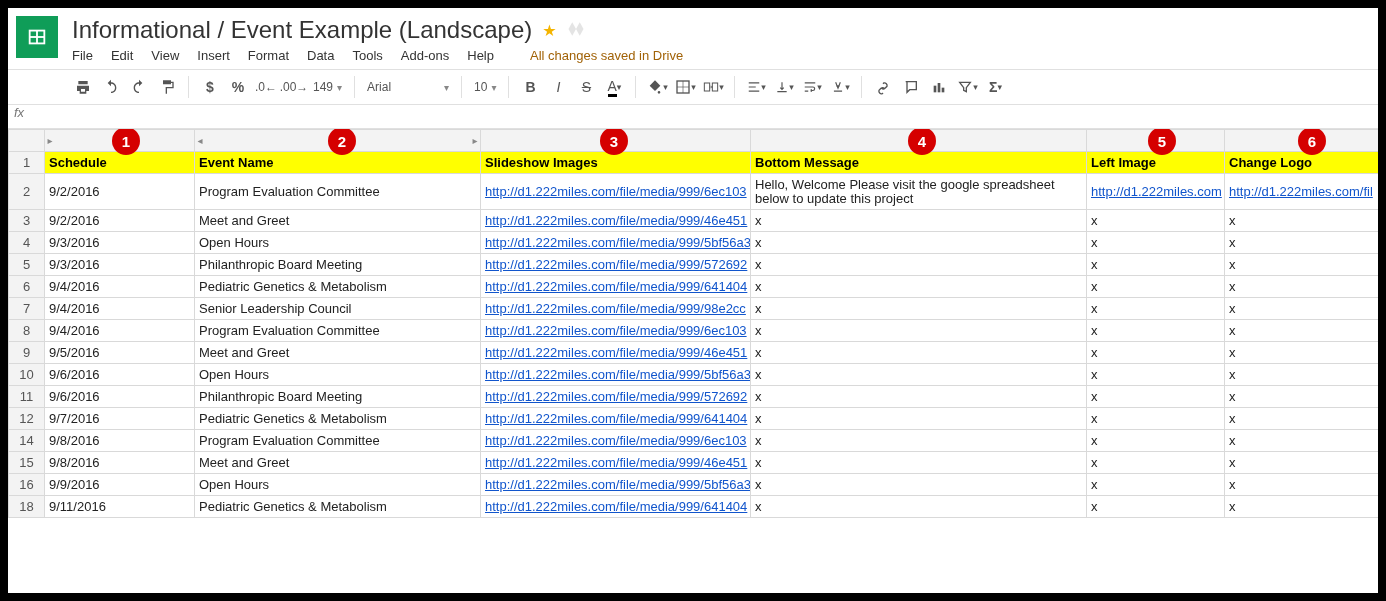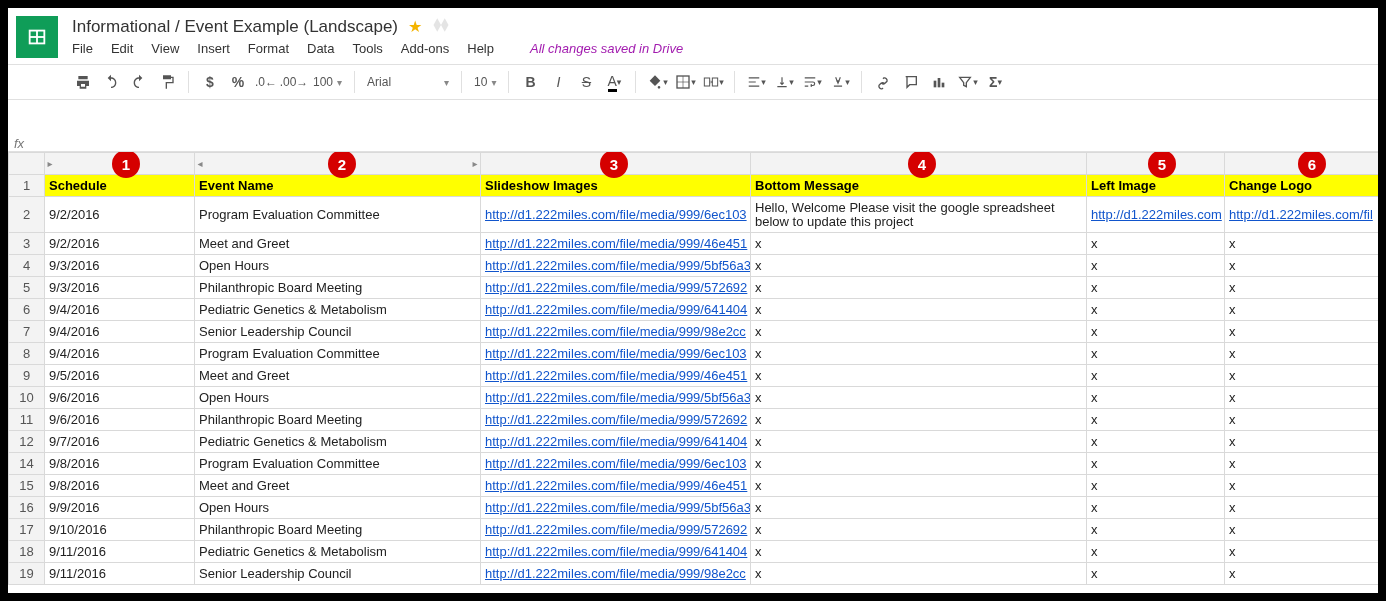--- a/index.html
+++ b/index.html
@@ -4,36 +4,36 @@
 <style>
   * { box-sizing: border-box; margin: 0; padding: 0; }
   body { font-family: Arial, sans-serif; font-size: 13px; background:#fff; color:#222; overflow:hidden; width:1386px; height:601px; border:8px solid #000;}
   .wrap { width:100%; height:100%; display:flex; flex-direction:column; }
   
   .titlebar { display:flex; align-items:flex-start; padding:8px 8px 0 8px; }
   .app-icon { width:42px; height:42px; background:#0f9d58; display:flex; align-items:center; justify-content:center; margin-right:14px;}
   .app-icon svg { fill:#fff; }
   .title-area { display:flex; flex-direction:column; }
   .doc-title-row { display:flex; align-items:center; gap:10px;}
-  .doc-title { font-size:17px; color:#333; }
+  .doc-title { font-size:24px; color:#333; }
   .star { color:#f4b400; font-size:16px;}
   .drive-icon { width:18px; height:18px; opacity:.5;}
   .menubar { display:flex; gap:18px; font-size:13px; color:#333; margin-top:4px; align-items:center;}
   .menubar span { cursor:default;}
-  .save-status { color:#a21caf; margin-left:18px;font-style:italic;}
+  .save-status { color:#a16207; margin-left:18px;}
   
   .toolbar { display:flex; align-items:center; height:36px; border-top:1px solid #e0e0e0; border-bottom:1px solid #e0e0e0; margin-top:6px; padding:0 10px; gap:2px;}
   .tb-btn { width:26px; height:26px; display:flex; align-items:center; justify-content:center; color:#555; font-size:14px; border-radius:2px;}
   .tb-btn svg { fill:#555; }
   .tb-sep { width:1px; height:22px; background:#e0e0e0; margin:0 6px;}
   .tb-drop { display:flex; align-items:center; padding:0 4px; color:#555; font-size:12px;}
   .tb-drop .caret { margin-left:4px; font-size:10px; color:#888;}
   .font-box { min-width:90px; }
   
-  .formula-bar { display:flex; align-items:flex-end; height:24px; border-bottom:1px solid #e0e0e0; padding:0 6px; color:#777;margin-top:28px;}
+  .formula-bar { display:flex; align-items:flex-start; height:24px; border-bottom:1px solid #e0e0e0; padding:0 6px; color:#777;}
   .fx { font-style:italic; width:30px; font-size:13px; color:#777;}
   .formula-input { flex:1; height:20px; border:none; outline:none; font-size:13px;}
   
   .grid-area { flex:1; overflow:hidden; position:relative;}
   table.sheet { border-collapse:collapse; table-layout:fixed; width:1370px;}
   table.sheet th, table.sheet td { border:1px solid #d9d9d9; height:22px; font-size:13px; text-align:left; padding:0 4px; overflow:hidden; white-space:nowrap; text-overflow:clip; vertical-align:middle;}
   table.sheet th { background:#f3f3f3; color:#555; font-weight:normal; text-align:center; position:relative;}
   table.sheet th.rowhdr { width:36px; text-align:center; background:#f3f3f3;}
   .col-sched { width:150px;}
   .col-event { width:286px;}
@@ -115,21 +115,21 @@
     <div class="tb-sep"></div>
     <div class="tb-btn">
         <b>$</b>
       </div>
     <div class="tb-btn">
         <b>%</b>
       </div>
     <div class="tb-btn" style="font-size:12px;">.0←</div>
     <div class="tb-btn" style="font-size:12px;">.00→</div>
     <div class="tb-drop">
-        <span>100</span>
+        <span>149</span>
         <span class="caret">▾</span>
       </div>
     <div class="tb-sep"></div>
     <div class="tb-drop font-box">
         <span>Arial</span>
         <span class="caret" style="margin-left:auto;">▾</span>
       </div>
     <div class="tb-sep"></div>
     <div class="tb-drop">
         <span>10</span>
@@ -400,42 +400,24 @@
           <tr>
             <th class="rowhdr">16</th>
             <td class="right">9/9/2016</td>
             <td>Open Hours</td>
             <td><span class="link">http://d1.222miles.com/file/media/999/5bf56a3</span></td>
             <td>x</td>
             <td>x</td>
             <td>x</td>
           </tr>
           <tr>
-            <th class="rowhdr">17</th>
-            <td class="right">9/10/2016</td>
-            <td>Philanthropic Board Meeting</td>
-            <td><span class="link">http://d1.222miles.com/file/media/999/572692</span></td>
-            <td>x</td>
-            <td>x</td>
-            <td>x</td>
-          </tr>
-          <tr>
             <th class="rowhdr">18</th>
             <td class="right">9/11/2016</td>
             <td>Pediatric Genetics &amp; Metabolism</td>
             <td><span class="link">http://d1.222miles.com/file/media/999/641404</span></td>
             <td>x</td>
             <td>x</td>
             <td>x</td>
           </tr>
-          <tr>
-            <th class="rowhdr">19</th>
-            <td class="right">9/11/2016</td>
-            <td>Senior Leadership Council</td>
-            <td><span class="link">http://d1.222miles.com/file/media/999/98e2cc</span></td>
-            <td>x</td>
-            <td>x</td>
-            <td>x</td>
-          </tr>
         </tbody>
     </table>
   </div>
 </div>
 
 </body></html>

